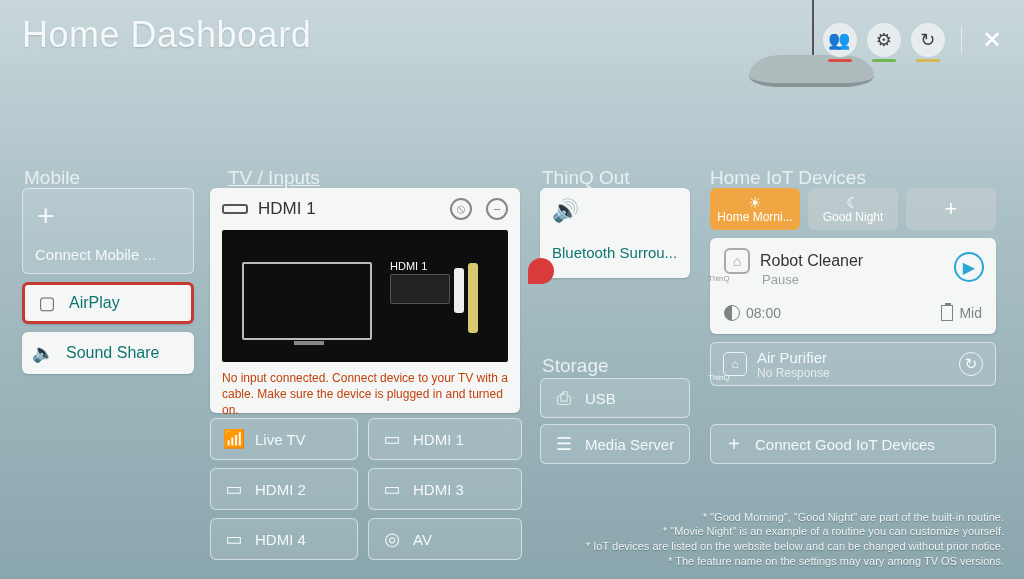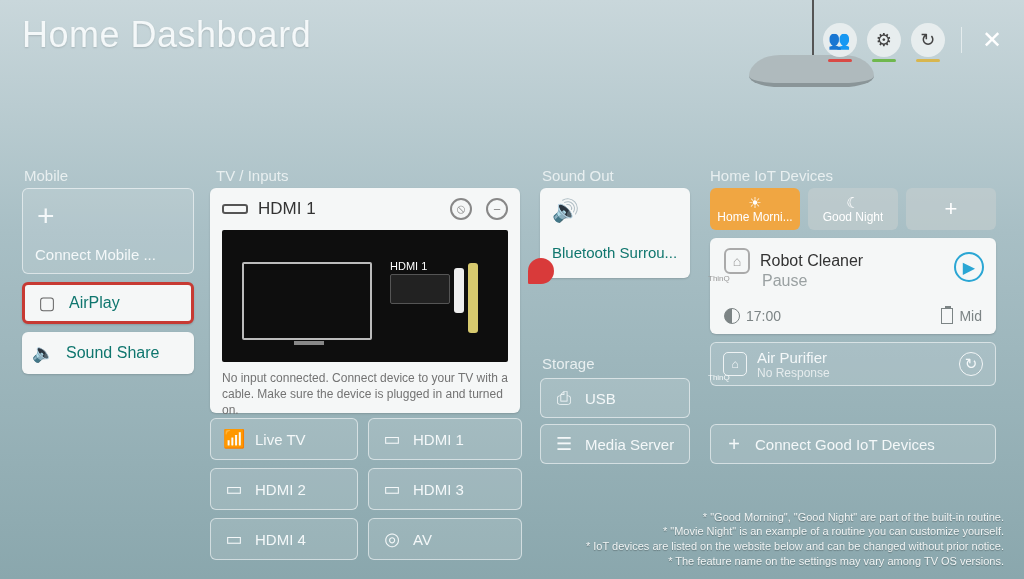--- a/index.html
+++ b/index.html
@@ -35,23 +35,23 @@
   }
   .hdr-btn .under{position:absolute; bottom:-5px; left:5px; width:24px;height:3px;border-radius:2px;}
   .hdr-btn.pos{position:relative}
   .under.red{background:#d94a45}
   .under.grn{background:#6fb84e}
   .under.yel{background:#d8b64e}
   .hdr-sep{width:1px;height:26px;background:rgba(255,255,255,0.55);margin:0 6px}
   .hdr-close{font-size:24px;color:#fff;cursor:pointer;padding:4px}
 
   
-  .label { position:absolute; font-size:15px; color:#e8eff0; font-weight:300;}
+  .label { position:absolute; font-size:19px; color:#e8eff0; font-weight:300;}
   .label.mobile   { left:24px;  top:167px; }
-  .label.tvinputs { left:216px; top:167px; }
+  .label.tvinputs { left:228px; top:167px;text-decoration:underline; }
   .label.soundout { left:542px; top:167px; }
   .label.iot      { left:710px; top:167px; }
   .label.storage  { left:542px; top:355px; }
 
   
   .tile {
     position:absolute; border:1px solid rgba(255,255,255,0.55);
     border-radius:6px; background:rgba(255,255,255,0.12);
     color:#f4f8f9; display:flex; align-items:center; padding:0 12px;
     font-size:15px; cursor:pointer;
@@ -80,21 +80,21 @@
   #tv-card .cardhead .hicon{font-size:14px;border:2px solid #555;border-radius:3px;width:26px;height:10px}
   #tv-card .cardhead .hlabel{font-size:17px;color:#333;flex:1}
   #tv-card .round{width:22px;height:22px;border-radius:50%;border:2px solid #888;display:flex;align-items:center;justify-content:center;color:#888;font-size:13px;margin-left:4px;cursor:pointer}
   #tv-preview{margin-top:10px;width:100%;height:132px;background:#0e0e0e;border-radius:2px;position:relative;color:#fff;font-size:11px}
   #tv-preview .tvshape{position:absolute;left:20px;top:32px;width:130px;height:78px;border:2px solid #bbb;border-radius:2px}
   #tv-preview .tvshape::after{content:"";position:absolute;left:50px;bottom:-7px;width:30px;height:4px;background:#888}
   #tv-preview .hdmi-lab{position:absolute;left:168px;top:30px;font-size:11px}
   #tv-preview .cable{position:absolute;left:168px;top:44px;width:60px;height:30px;background:#222;border:1px solid #555;border-radius:2px}
   #tv-preview .plug{position:absolute;left:232px;top:38px;width:10px;height:45px;background:#eee;border-radius:3px}
   #tv-preview .plug2{position:absolute;left:246px;top:33px;width:10px;height:70px;background:#d7c96e;border-radius:3px}
-  #tv-card .warn{font-size:12px;color:#737373;line-height:1.35;margin-top:8px}
+  #tv-card .warn{font-size:12px;color:#c2410c;line-height:1.35;margin-top:8px}
 
   
   .input-col  { left:210px; width:148px; }
   .input-col2 { left:368px; width:154px; }
   .input-tile { height:42px; }
   #livetv { top:418px; }  #hdmi1 { top:418px; }
   #hdmi2  { top:468px; }  #hdmi3 { top:468px; }
   #hdmi4  { top:518px; }  #av    { top:518px; }
 
   
@@ -112,21 +112,21 @@
   #chip-morning{left:710px;background:#f0a642}
   #chip-night  {left:808px;background:rgba(200,208,208,0.55)}
   #chip-plus   {left:906px;background:rgba(200,208,208,0.55);font-size:22px}
   .iot-chip .chipi{font-size:15px;line-height:1}
   .iot-chip .chipt{white-space:nowrap;overflow:hidden;text-overflow:ellipsis;max-width:82px}
 
   #iot-card{left:710px;top:238px;width:286px;height:96px;padding:10px 14px}
   #iot-card .row1{display:flex;align-items:center;gap:10px}
   #iot-card .thinq{width:26px;height:26px;border:2px solid #aaa;border-radius:6px;display:flex;align-items:center;justify-content:center;font-size:14px;color:#999}
   #iot-card .devname{font-size:16px;color:#333}
-  #iot-card .devstat{font-size:16px;color:#9aa1a2;margin-left:38px;margin-top:-2px}
+  #iot-card .devstat{font-size:13px;color:#9aa1a2;margin-left:38px;margin-top:-2px}
   #iot-card .playbtn{position:absolute;right:12px;top:14px;width:30px;height:30px;border:2px solid #2aa6d4;border-radius:50%;display:flex;align-items:center;justify-content:center;color:#2aa6d4;cursor:pointer}
   #iot-card .row2{margin-top:18px;display:flex;gap:30px;color:#7c8485;font-size:14px;align-items:center}
   #iot-card .row2 .ci{display:inline-flex;align-items:center;gap:6px}
   #iot-card .half{width:16px;height:16px;border-radius:50%;background:linear-gradient(to right,#7c8485 50%,transparent 50%);border:1px solid #7c8485}
   #iot-card .bat{width:12px;height:16px;border:1px solid #7c8485;position:relative}
   #iot-card .bat::before{content:"";position:absolute;top:-3px;left:3px;width:6px;height:2px;background:#7c8485}
 
   #air-row{left:710px;top:342px;width:286px;height:44px;}
   #air-row .thinq2{width:24px;height:24px;border:1.5px solid rgba(255,255,255,0.8);border-radius:5px;margin-right:10px;display:flex;align-items:center;justify-content:center;font-size:12px}
   #air-row .apname{font-size:15px}
@@ -160,21 +160,21 @@
     <span class="under yel"></span>
   </div>
   <div class="hdr-sep"></div>
   <div class="hdr-close">
     <span>✕</span>
   </div>
 </div>
 
 <div class="label mobile">Mobile</div>
 <div class="label tvinputs">TV / Inputs</div>
-<div class="label soundout">Sound Out</div>
+<div class="label soundout">ThinQ Out</div>
 <div class="label iot">Home IoT Devices</div>
 <div class="label storage">Storage</div>
 
 <div id="connect-mobile" class="tile big">
   <div style="position:absolute;top:12px;left:14px" class="plus-cell">+</div>
   <span>Connect Mobile ...</span>
 </div>
 <div id="airplay-card" class="card">
   <span class="cicon">▢</span>
   <span class="clabel">AirPlay</span>
@@ -260,21 +260,21 @@
       <div class="devname">Robot Cleaner</div>
     </div>
   </div>
   <div class="devstat">Pause</div>
   <div class="playbtn">
     <span>▶</span>
   </div>
   <div class="row2">
     <span class="ci">
         <span class="half"></span>
-        <span>17:00</span>
+        <span>08:00</span>
       </span>
     <span class="ci" style="margin-left:auto">
         <span class="bat"></span>
         <span>Mid</span>
       </span>
   </div>
 </div>
 
 <div id="air-row" class="tile">
   <div class="thinq2">⌂<span class="thinq-cap" style="position:absolute;top:30px;left:-3px">ThinQ</span></div>

